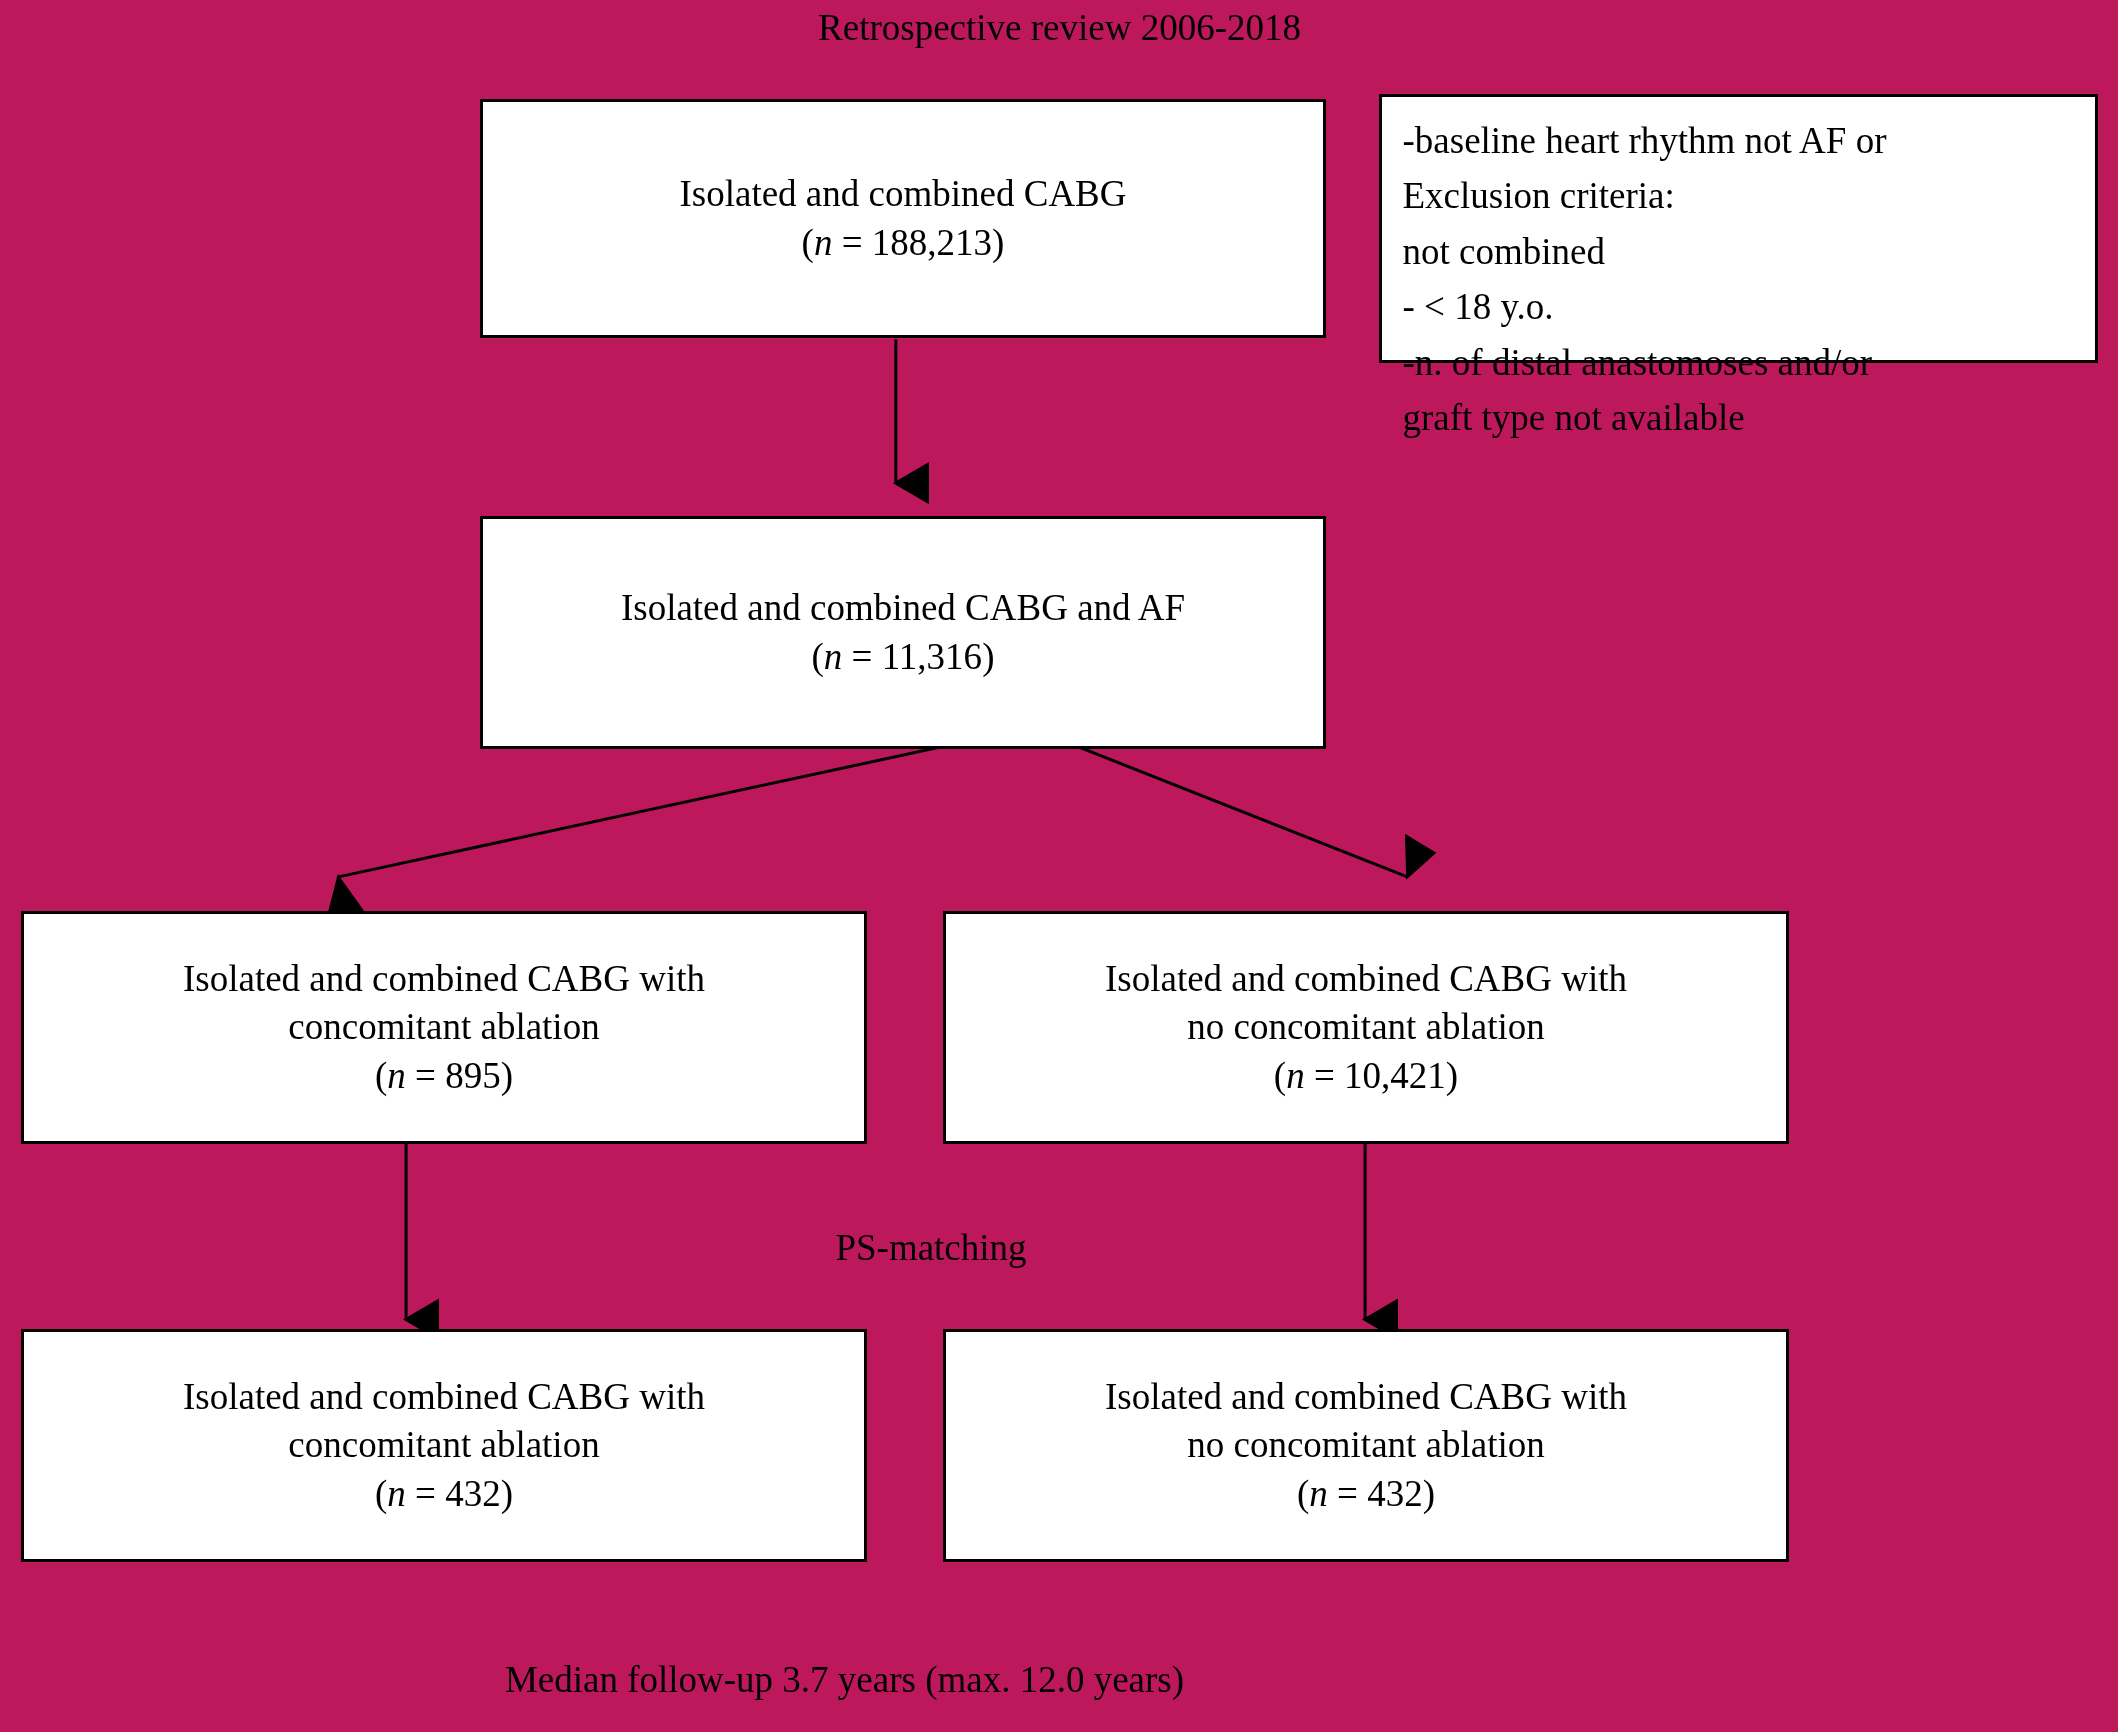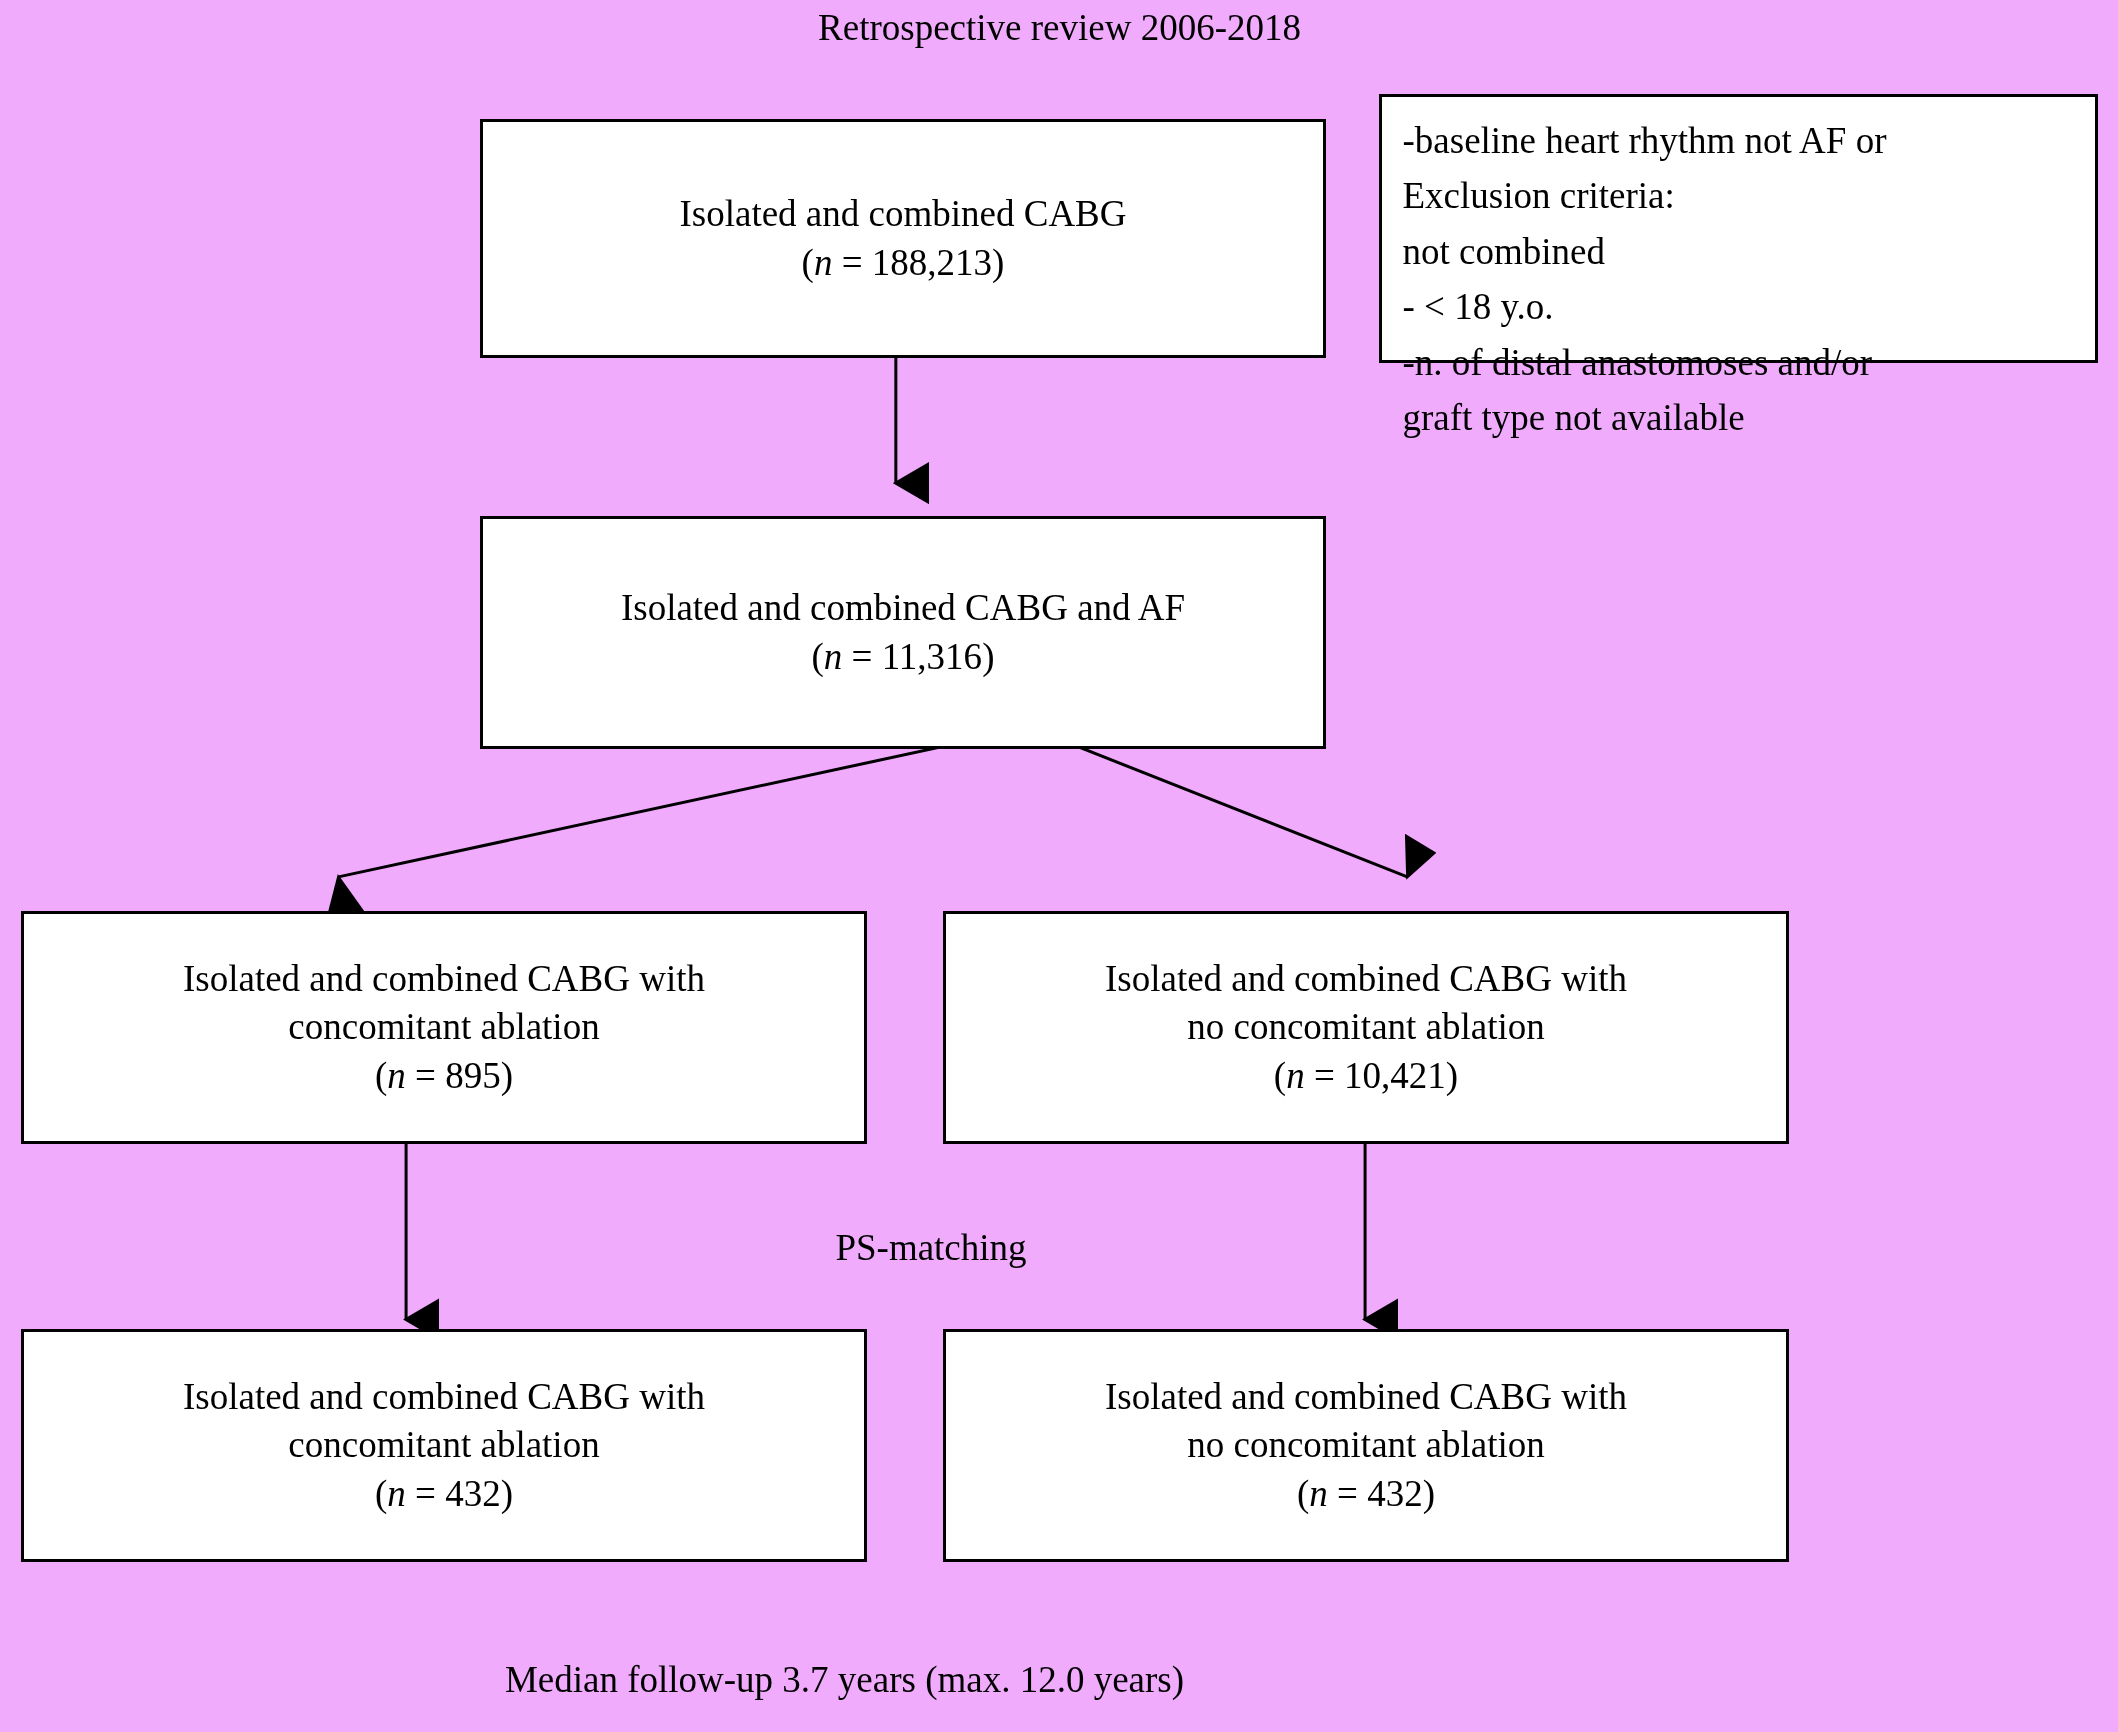--- a/index.html
+++ b/index.html
@@ -4,21 +4,21 @@
 <style>
   html, body {
     margin: 0;
     padding: 0;
     background: #ffffff;
   }
   #page {
     position: relative;
     width: 2119px;
     height: 1732px;
-    background: #f0abfc;
+    background: #be185d;
     font-family: "Liberation Serif", "DejaVu Serif", serif;
     color: #000000;
     overflow: hidden;
   }
   .flow-svg {
     position: absolute;
     left: 0;
     top: 0;
     width: 2119px;
     height: 1732px;
@@ -90,21 +90,21 @@
 
     <line x1="1705" y1="1205" x2="560" y2="1452" stroke="#000000" stroke-width="5" marker-end="url(#ah-diag)"></line>
 
     <line x1="1705" y1="1205" x2="2330" y2="1452" stroke="#000000" stroke-width="5" marker-end="url(#ah-diag)"></line>
 
     <line x1="672" y1="1893" x2="672" y2="2185" stroke="#000000" stroke-width="5" marker-end="url(#ah-down)"></line>
 
     <line x1="2260" y1="1893" x2="2260" y2="2185" stroke="#000000" stroke-width="5" marker-end="url(#ah-down)"></line>
   </svg>
 
-  <div class="node-box" style="left:480px; top:119px; width:846px; height:239px;">
+  <div class="node-box" style="left:480px; top:99px; width:846px; height:239px;">
     <span class="line">Isolated and combined CABG</span>
     <span class="line"><span>(</span><span class="nvar">n</span><span> = </span><span>188,213</span><span>)</span></span>
   </div>
 
   <div class="exclusion-box" style="left:1379px; top:94px; width:719px; height:269px;">
     <span class="line">-baseline heart rhythm not AF or</span>
     <span class="line">Exclusion criteria:</span>
     <span class="line">not combined</span>
     <span class="line">- &lt; 18 y.o.</span>
     <span class="line">-n. of distal anastomoses and/or</span>

